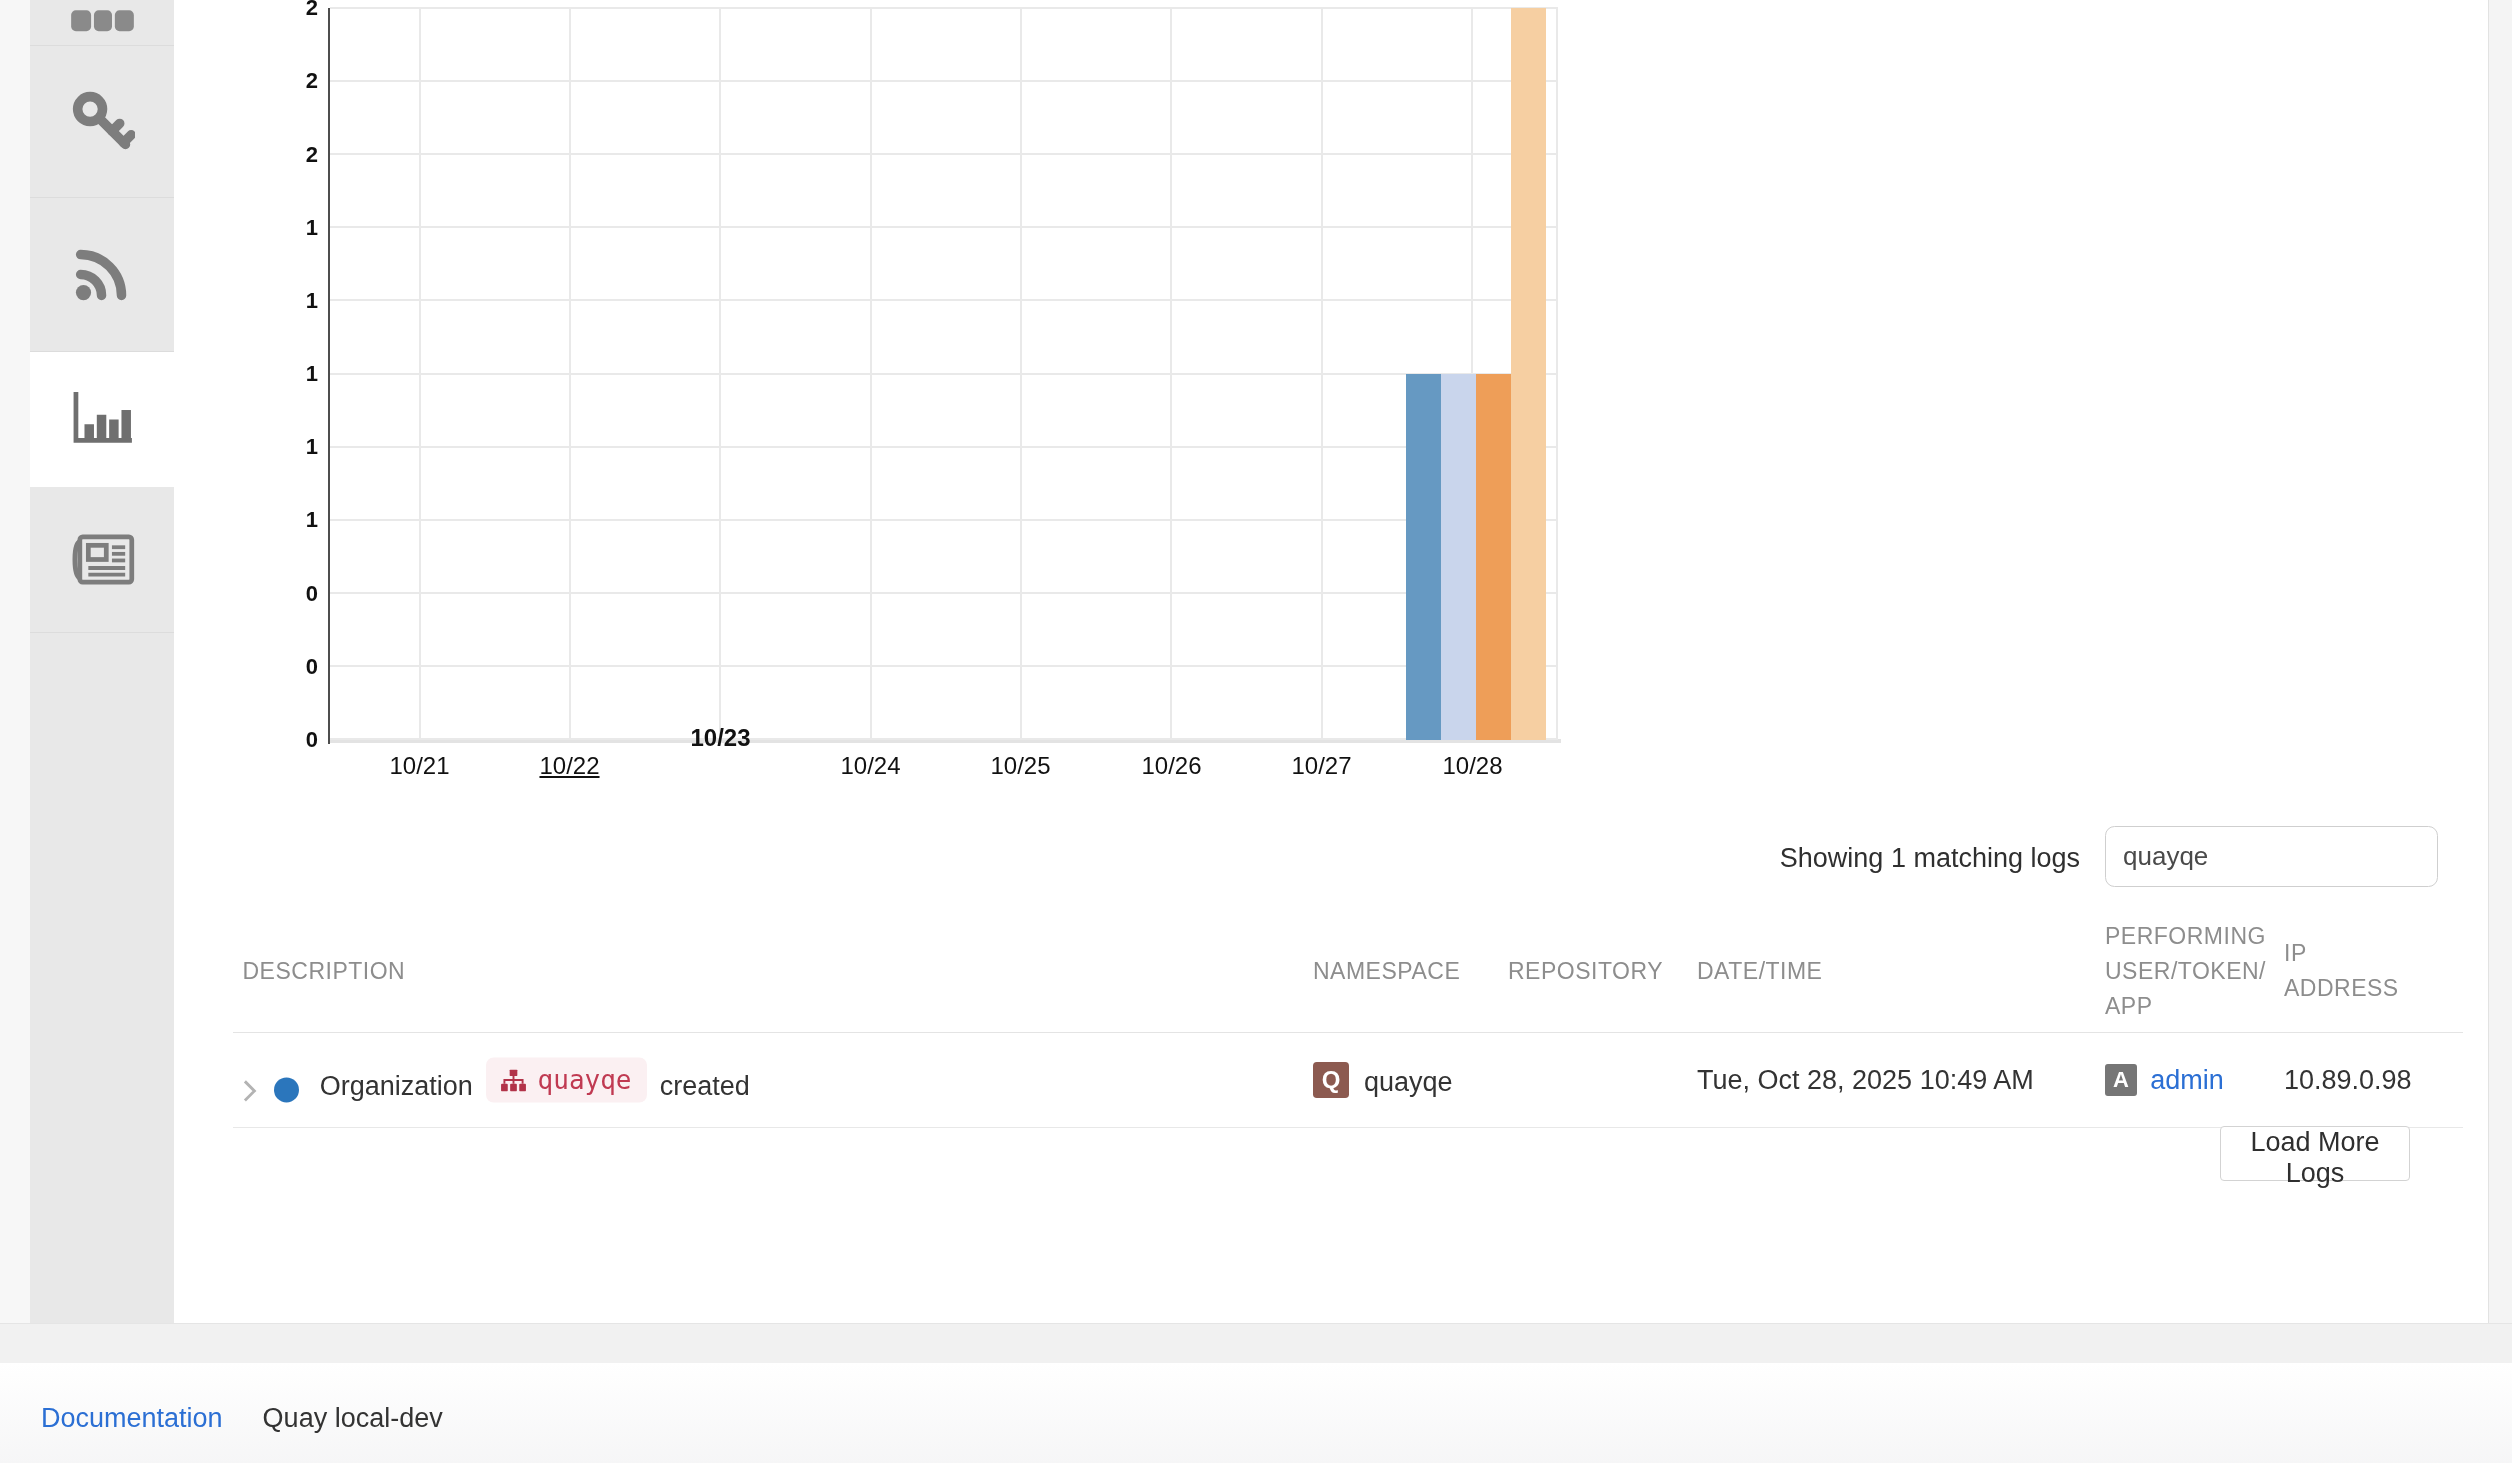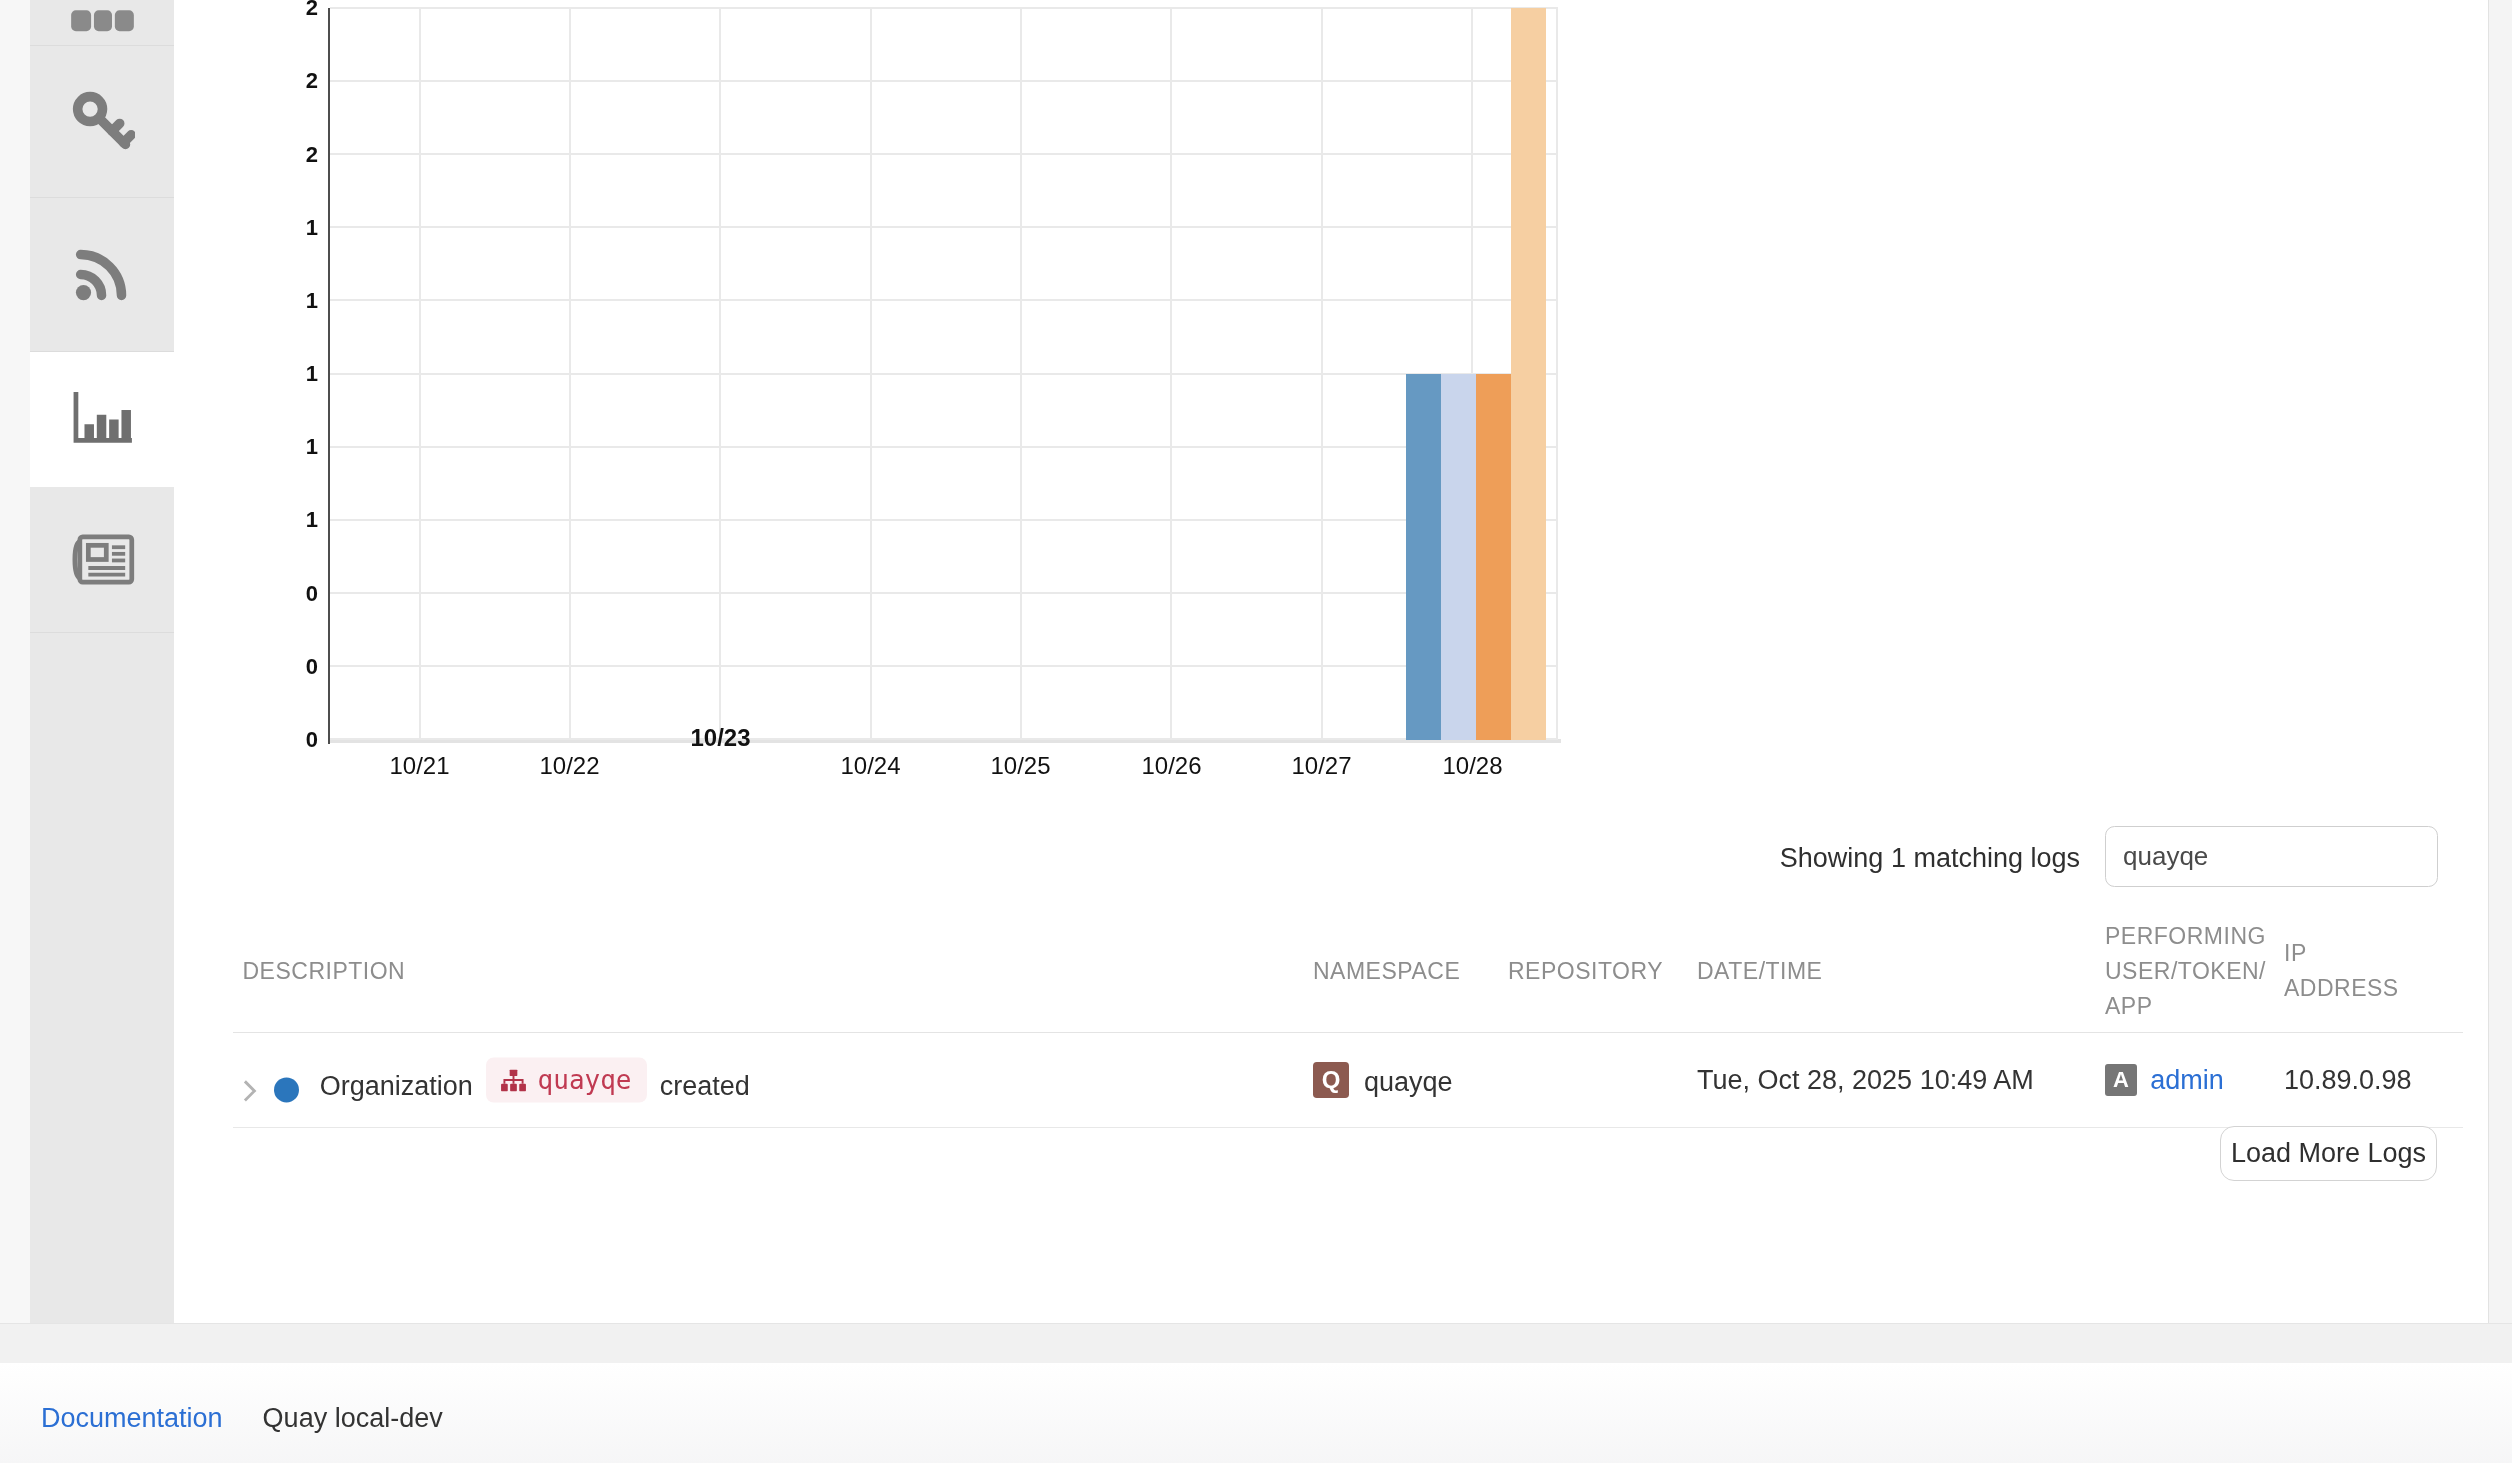--- a/index.html
+++ b/index.html
@@ -48,22 +48,22 @@
   .dot { width:25px; height:25px; border-radius:50%; margin-right:21px; }
   .chip { display:inline-flex; align-items:center; gap:11.4px; margin:0 13.3px; padding:7.6px 15px;
           border-radius:7.6px; font-family:"DejaVu Sans Mono", monospace; font-size:26px; }
   .avatar { display:flex; align-items:center; justify-content:center; color:#fff;
             font-weight:bold; border-radius:3.8px; }
   .av-q { width:36px; height:36px; font-size:24px; margin-right:15px; }
   .av-a { width:32px; height:32px; font-size:22px; margin-right:13.3px; border-radius:2.9px; }
   a.lnk { text-decoration:none; cursor:pointer; }
 
   
-  .load-more { left:2220px; top:1126px; width:217px; height:55px; background:#fff;
-               border:1.9px solid #d3d3d3; border-radius:14px; font-size:27px; color:#2f2f2f;
+  .load-more { left:2220px; top:1126px; width:190px; height:55px; background:#fff;
+               border:1.9px solid #d3d3d3; border-radius:4px; font-size:27px; color:#2f2f2f;
                font-family:"Liberation Sans", sans-serif; cursor:pointer; }
   .right-strip { left:2488px; top:0; width:24px; height:1363px; background:#f4f4f4;
                  border-left:1px solid #e2e2e2; }
   .footer-band { left:0; top:1323px; width:2512px; height:40px; background:#f1f1f1;
                  border-top:1px solid #e5e5e5; }
   .footer { left:0; top:1363px; width:2512px; height:112px;
             background:linear-gradient(#ffffff, #f5f5f6); }
   .footer-inner { position:absolute; left:41px; top:40px; display:flex; gap:40px;
                   align-items:center; font-size:27px; }
 </style>
@@ -155,21 +155,21 @@
     <div class="y-tick" style="left: 265px; top: 507px;">1</div>
     <div class="gridline-h" style="left: 330px; top: 592px; width: 1228px;"></div>
     <div class="y-tick" style="left: 265px; top: 581px;">0</div>
     <div class="gridline-h" style="left: 330px; top: 665px; width: 1228px;"></div>
     <div class="y-tick" style="left: 265px; top: 654px;">0</div>
     <div class="gridline-h" style="left: 330px; top: 738px; width: 1228px;"></div>
     <div class="y-tick" style="left: 265px; top: 727px;">0</div>
     <div class="gridline-v" style="left: 419px; top: 7.6px; height: 732px;"></div>
     <div class="x-tick" style="left: 353px; top: 752px;">10/21</div>
     <div class="gridline-v" style="left: 569px; top: 7.6px; height: 732px;"></div>
-    <div class="x-tick" style="left: 503px; top: 752px;">10/22</div>
+    <div class="x-tick" style="left: 503px; top: 752px; text-decoration: underline;">10/22</div>
     <div class="gridline-v" style="left: 719px; top: 7.6px; height: 732px;"></div>
     <div class="x-tick" style="left: 654px; top: 724px; font-weight: bold;">10/23</div>
     <div class="gridline-v" style="left: 870px; top: 7.6px; height: 732px;"></div>
     <div class="x-tick" style="left: 804px; top: 752px;">10/24</div>
     <div class="gridline-v" style="left: 1020px; top: 7.6px; height: 732px;"></div>
     <div class="x-tick" style="left: 954px; top: 752px;">10/25</div>
     <div class="gridline-v" style="left: 1170px; top: 7.6px; height: 732px;"></div>
     <div class="x-tick" style="left: 1105px; top: 752px;">10/26</div>
     <div class="gridline-v" style="left: 1321px; top: 7.6px; height: 732px;"></div>
     <div class="x-tick" style="left: 1255px; top: 752px;">10/27</div>

